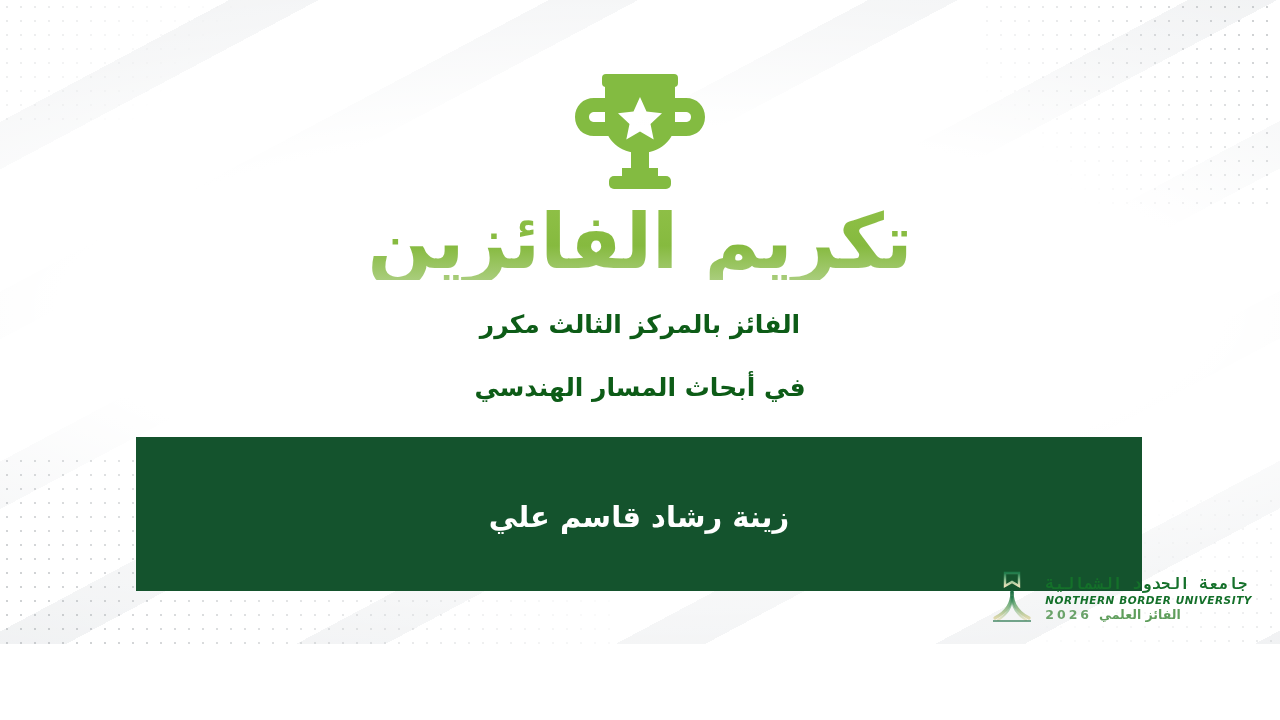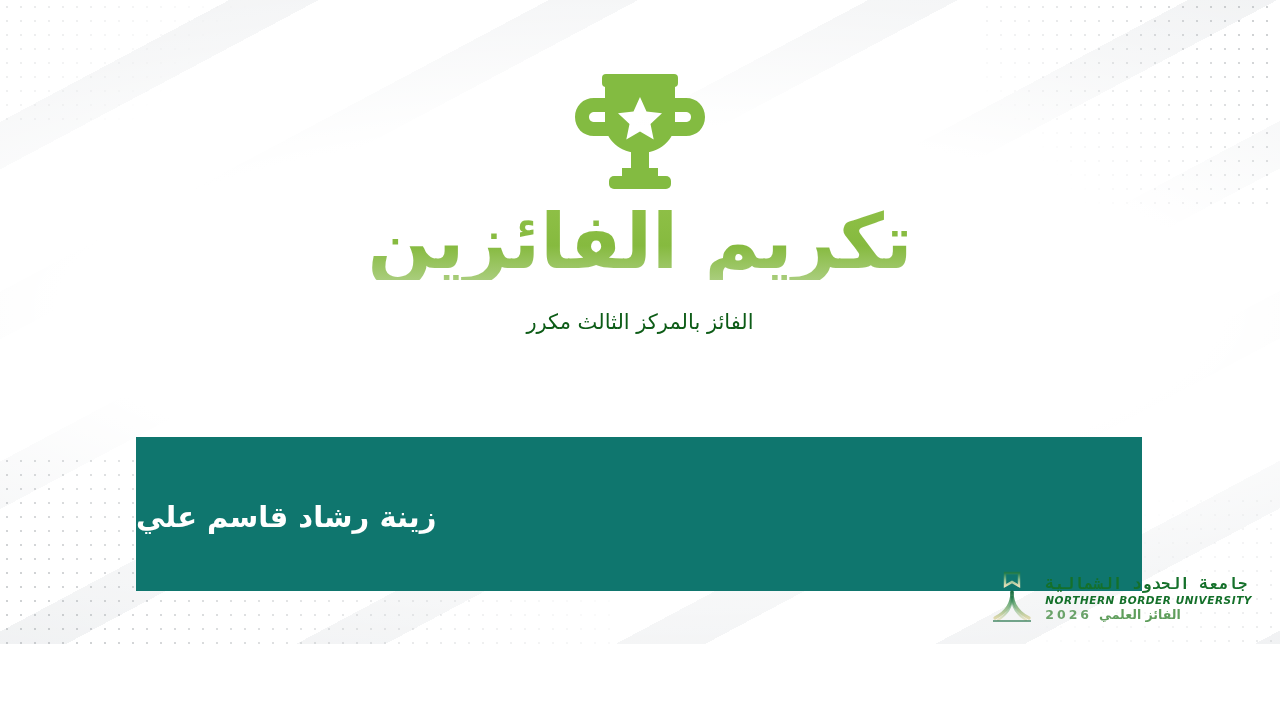--- a/index.html
+++ b/index.html
@@ -126,37 +126,37 @@
   }
 
   .subtitle-block {
     position: absolute;
     left: 0; right: 0;
     top: 312px;
     text-align: center;
     color: #0d5c17;
   }
   .subtitle-line {
-    font-size: 21px;
-    font-weight: normal;
+    font-size: 25px;
+    font-weight: bold;
     line-height: 1;
     white-space: nowrap;
   }
   .subtitle-line + .subtitle-line { margin-top: 38px; }
 
   .name-bar {
     position: absolute;
     left: 136px;
     top: 437px;
     width: 1006px;
     height: 154px;
-    background: #0f766e;
+    background: #14532d;
     display: flex;
     align-items: center;
-    justify-content: flex-end;
+    justify-content: center;
   }
   .name-text {
     color: #ffffff;
     font-size: 29px;
     font-weight: bold;
     line-height: 1;
     white-space: nowrap;
     transform: translateY(3px);
   }
 
@@ -245,20 +245,21 @@
           <path d="M57 94 L93 94 L93 103 L57 103 Z"></path>
           <rect x="44" y="102" width="62" height="13" rx="5"></rect>
         </g>
       </svg>
     </div>
 
     <div class="headline">تكريم الفائزين</div>
 
     <div class="subtitle-block">
       <div class="subtitle-line">الفائز بالمركز الثالث مكرر</div>
+      <div class="subtitle-line">في أبحاث المسار الهندسي</div>
     </div>
 
     <div class="name-bar">
       <div class="name-text">زينة رشاد قاسم علي</div>
     </div>
 
     <div class="logo">
       <div class="logo-text">
         <div class="logo-ar">جامعة الحدود الشمالية</div>
         <div class="logo-en">NORTHERN BORDER UNIVERSITY</div>

